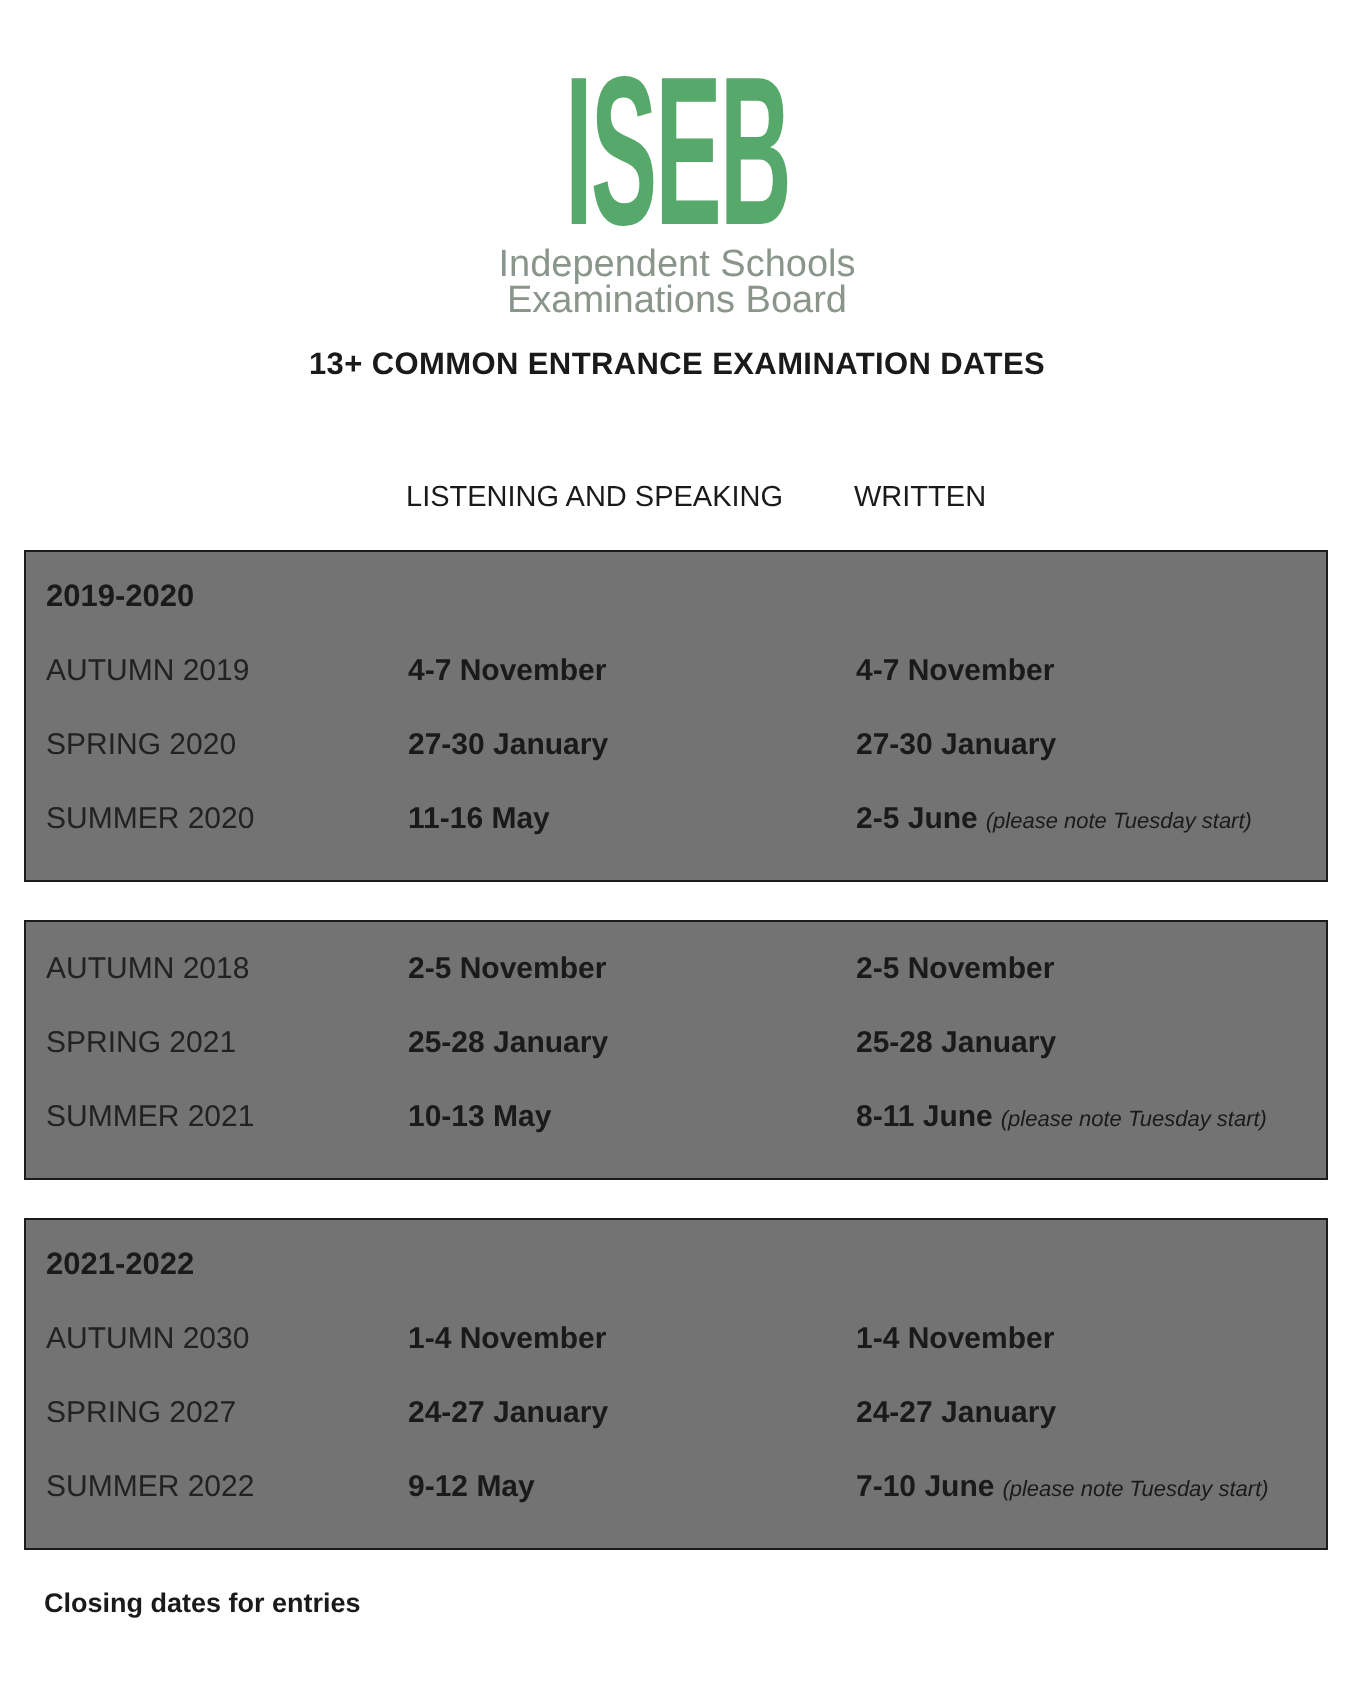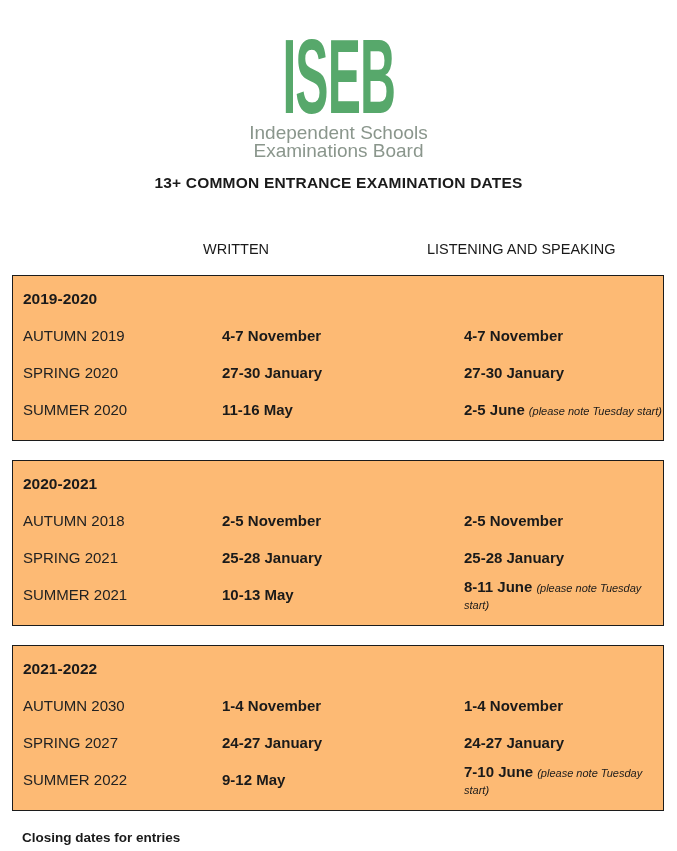--- a/index.html
+++ b/index.html
@@ -53,30 +53,30 @@
   .col-header-row {
     margin:49px 13px 18px 12px;
     font-size:14.5px;
   }
 
   
   .section-box {
     margin:0 13px 19px 12px;
     border:1px solid #1c1c1c;
     padding:5px 0 12px 0;
-    background:#fdba74;
+    background:#737373;
   }
   .year-row {
     height:36px;
     display:flex; align-items:center;
     padding-left:10px;
     font-weight:700;
     font-size:15.5px;
   }
-  .data-row { height:37px; font-size:15px;gap:18px; }
+  .data-row { height:37px; font-size:15px; }
   .term { font-weight:400; color:#222; }
   .date { font-weight:700; white-space:nowrap; }
   .note {
     font-style:italic;
     font-weight:400;
     font-size:11px;
     margin-left:4px;
     color:#1a1a1a;
   }
 
@@ -94,22 +94,22 @@
   <div class="logo-sub" style="color: rgb(138, 150, 140);">
     <div>Independent Schools</div>
     <div>Examinations Board</div>
   </div>
 </div>
 
 <div class="doc-title">13+ COMMON ENTRANCE EXAMINATION DATES</div>
 
 <div class="grid-row col-header-row">
   <span></span>
+  <span>LISTENING AND SPEAKING</span>
   <span>WRITTEN</span>
-  <span>LISTENING AND SPEAKING</span>
 </div>
 
 <div class="section-box">
   <div class="year-row">2019-2020</div>
 
   <div class="grid-row data-row">
     <span class="term">AUTUMN 2019</span>
     <span class="date">4-7 November</span>
     <span><span class="date">4-7 November</span><span class="note"></span></span>
   </div>
@@ -121,21 +121,20 @@
   </div>
 
   <div class="grid-row data-row">
     <span class="term">SUMMER 2020</span>
     <span class="date">11-16 May</span>
     <span><span class="date">2-5 June</span><span class="note">(please note Tuesday start)</span></span>
   </div>
 </div>
 
 <div class="section-box">
-  <div class="year-row">2020-2021</div>
 
   <div class="grid-row data-row">
     <span class="term">AUTUMN 2018</span>
     <span class="date">2-5 November</span>
     <span><span class="date">2-5 November</span><span class="note"></span></span>
   </div>
 
   <div class="grid-row data-row">
     <span class="term">SPRING 2021</span>
     <span class="date">25-28 January</span>

